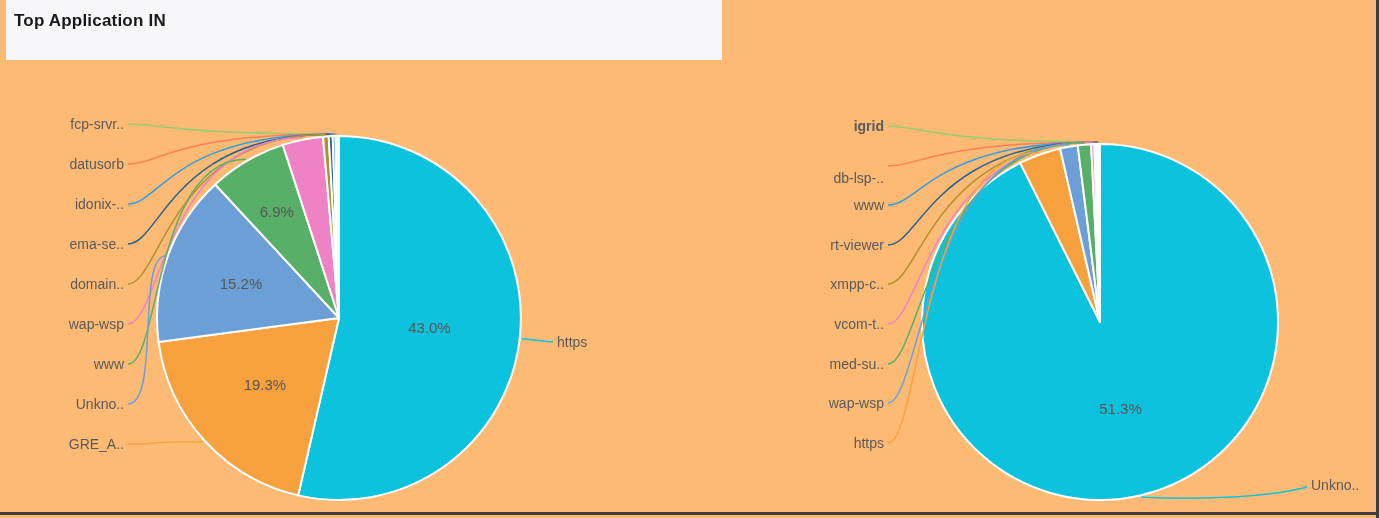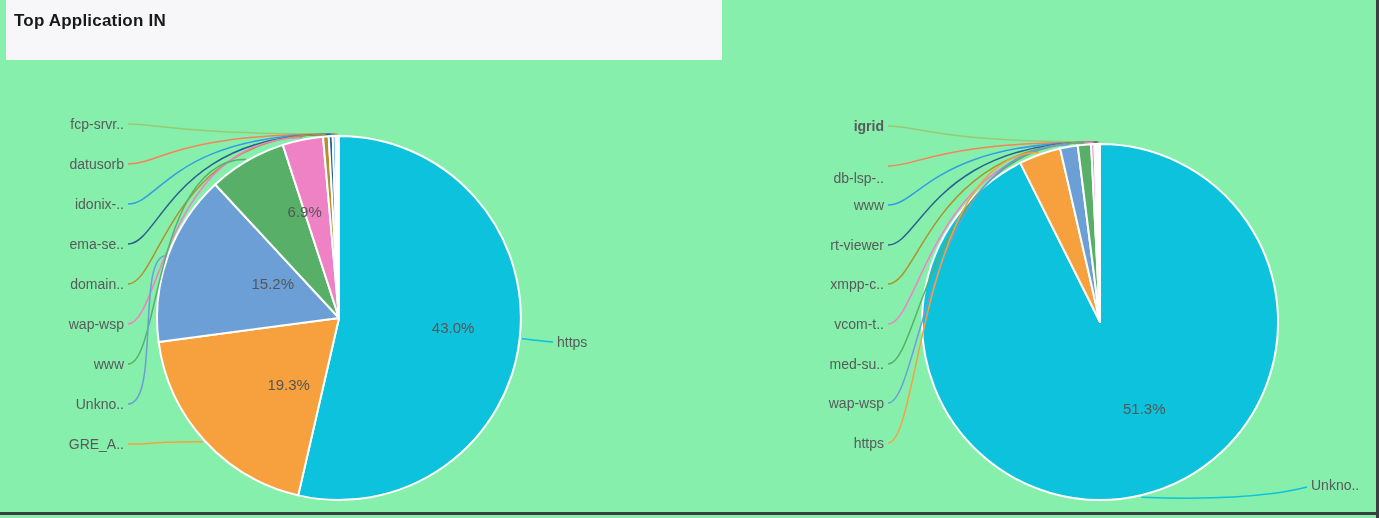--- a/index.html
+++ b/index.html
@@ -1,19 +1,19 @@
 <!DOCTYPE html>
 <html><head>
 <meta charset="utf-8">
 <style>
   html,body{margin:0;padding:0;background:#ffffff;}
   #page{
     position:relative;
     width:1379px;height:518px;
-    background:#86efac;
+    background:#fdba74;
     overflow:hidden;
     font-family:"Liberation Sans", sans-serif;
   }
   .panel-header{
     position:absolute;top:0;height:60px;
     background:#f7f7f9;
     box-sizing:border-box;
   }
   .panel-header.left{left:6px;width:716px;}
   .panel-header.right{left:755px;width:622px;}
@@ -35,21 +35,21 @@
     color:#595a5c;
     line-height:20px;
     white-space:nowrap;
   }
   .pie-label.anchor-right{text-align:right;}
   .pie-label.anchor-left{text-align:left;}
   .pct-label{
     position:absolute;
     font-size:15px;
     color:#565656;
-    text-align:right;
+    text-align:center;
     line-height:20px;
     white-space:nowrap;
   }
   .page-border-bottom{
     position:absolute;left:0;top:512px;width:1379px;height:3px;
     background:#3d3d3f;
   }
   .page-border-right{
     position:absolute;left:1376px;top:0;width:3px;height:518px;
     background:#3d3d3f;
@@ -114,21 +114,21 @@
       <div class="pie-label anchor-right" style="left: -56px; width: 180px; top: 194px;">idonix-..</div>
       <div class="pie-label anchor-right" style="left: -56px; width: 180px; top: 234px;">ema-se..</div>
       <div class="pie-label anchor-right" style="left: -56px; width: 180px; top: 274px;">domain..</div>
       <div class="pie-label anchor-right" style="left: -56px; width: 180px; top: 314px;">wap-wsp</div>
       <div class="pie-label anchor-right" style="left: -56px; width: 180px; top: 354px;">www</div>
       <div class="pie-label anchor-right" style="left: -56px; width: 180px; top: 394px;">Unkno..</div>
       <div class="pie-label anchor-right" style="left: -56px; width: 180px; top: 434px;">GRE_A..</div>
       <div class="pie-label anchor-left" style="left: 557px; top: 332px;">https</div>
       <div class="pct-label" style="left: 384.419px; width: 90px; top: 318.27px;">43.0%</div>
       <div class="pct-label" style="left: 219.963px; width: 90px; top: 375.369px;">19.3%</div>
-      <div class="pct-label" style="left: 204px; width: 90px; top: 274.092px;">15.2%</div>
+      <div class="pct-label" style="left: 196px; width: 90px; top: 274.092px;">15.2%</div>
       <div class="pct-label" style="left: 231.797px; width: 90px; top: 202.062px;">6.9%</div>
       <div class="pie-label anchor-right" style="left: 704px; width: 180px; top: 116px; font-weight: bold;">igrid</div>
       <div class="pie-label anchor-right" style="left: 704px; width: 180px; top: 168px;">db-lsp-..</div>
       <div class="pie-label anchor-right" style="left: 704px; width: 180px; top: 195px;">www</div>
       <div class="pie-label anchor-right" style="left: 704px; width: 180px; top: 235px;">rt-viewer</div>
       <div class="pie-label anchor-right" style="left: 704px; width: 180px; top: 274px;">xmpp-c..</div>
       <div class="pie-label anchor-right" style="left: 704px; width: 180px; top: 314px;">vcom-t..</div>
       <div class="pie-label anchor-right" style="left: 704px; width: 180px; top: 354px;">med-su..</div>
       <div class="pie-label anchor-right" style="left: 704px; width: 180px; top: 393px;">wap-wsp</div>
       <div class="pie-label anchor-right" style="left: 704px; width: 180px; top: 433px;">https</div>

